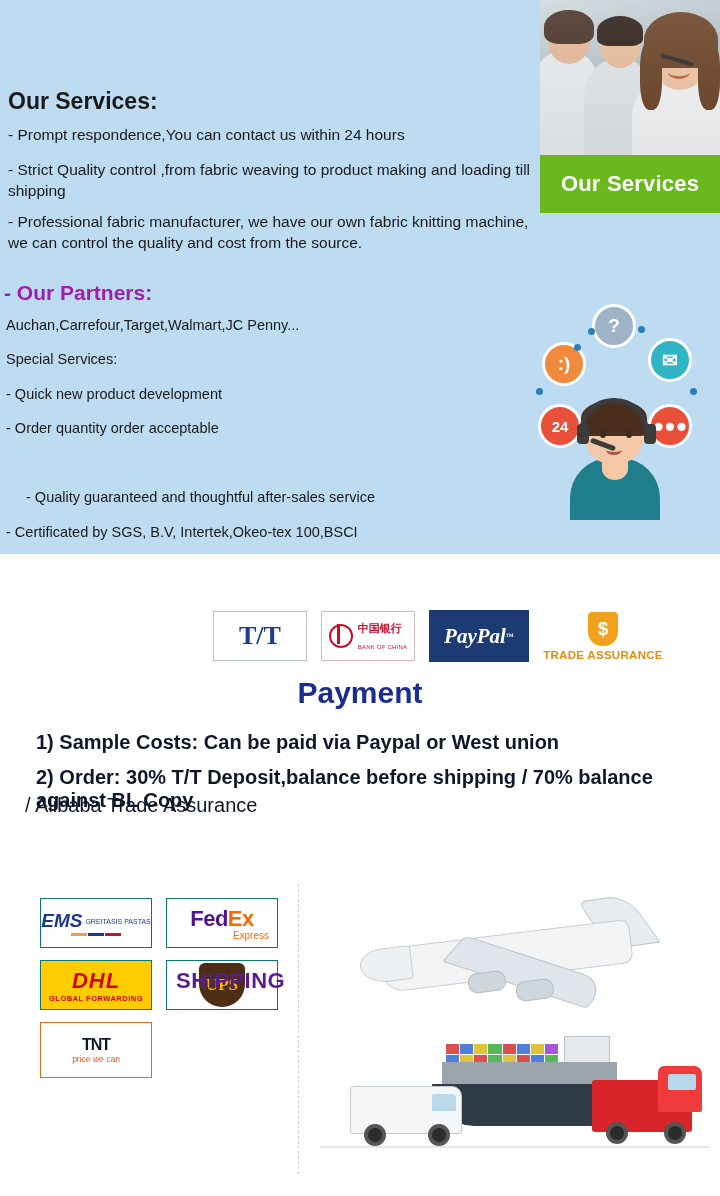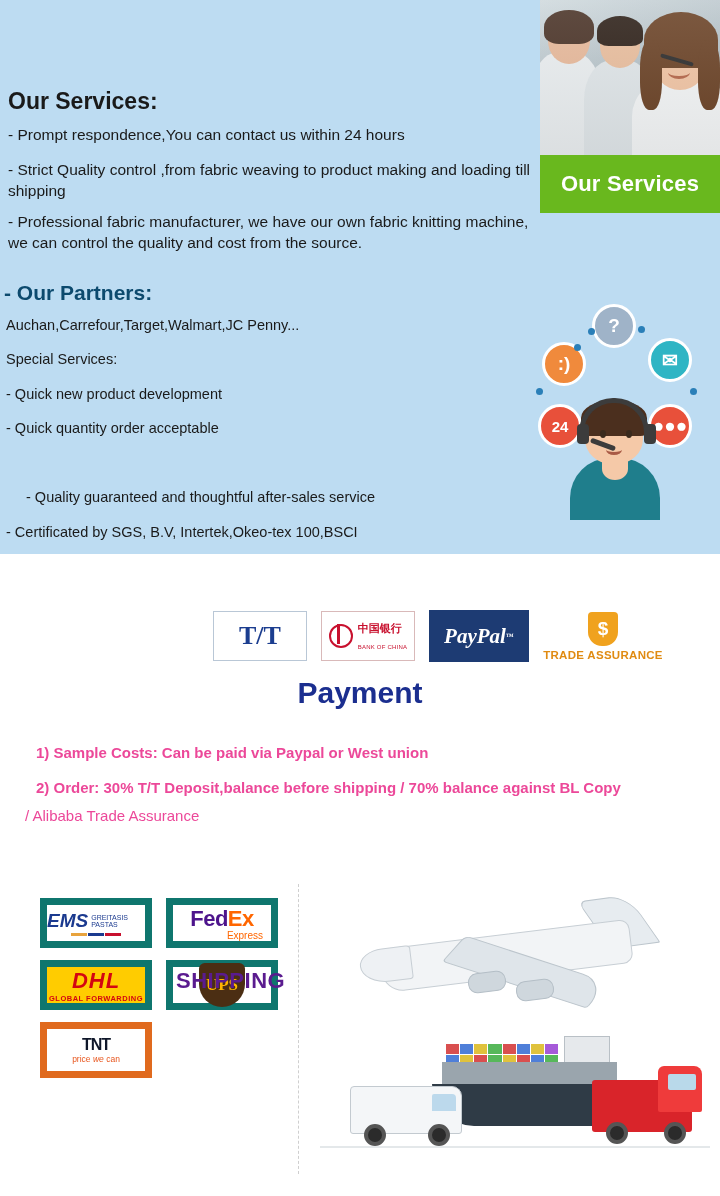--- a/index.html
+++ b/index.html
@@ -93,21 +93,21 @@
   }
   .svc-l1 { top: 125px; }
   .svc-l2 { top: 160px; }
   .svc-l3 { top: 212px; }
   .partners-title {
     position: absolute;
     left: 4px;
     top: 281px;
     font-size: 21px;
     font-weight: bold;
-    color: #0c4a6e;
+    color: #a21caf;
   }
   .svc-sub {
     position: absolute;
     left: 6px;
     font-size: 14.5px;
     color: #1a1a1a;
   }
   .sub-1 { top: 317px; }
   .sub-2 { top: 351px; }
   .sub-3 { top: 386px; }
@@ -340,44 +340,43 @@
     left: 0;
     width: 720px;
     text-align: center;
     font-size: 30px;
     font-weight: bold;
     color: #1b2e8f;
   }
   .pay-line {
     position: absolute;
     left: 36px;
-    font-size: 15px;
-    color: #ec4899;
-    font-weight: bold;
-    margin-top: 13px;
+    font-size: 20px;
+    color: #0f172a;
+    font-weight: bold;
   }
   .pay-l1 { top: 177px; }
   .pay-l2 { top: 212px; }
   .pay-l3 { top: 240px; left: 25px; font-weight: normal; }
 
   
   .shipping-section {
     position: relative;
     width: 720px;
     height: 322px;
     background: #ffffff;
   }
   .ship-logos {
     position: absolute;
     left: 40px;
     top: 24px;
     width: 250px;
   }
   .logo-box {
-    border: 7px solid #0f766e;
+    border: 1px solid #0f766e;
     background: #fff;
     display: inline-flex;
     align-items: center;
     justify-content: center;
     box-sizing: border-box;
   }
   .row-ship { margin-bottom: 12px; display: flex; gap: 14px; }
   .logo-ems { width: 112px; height: 50px; flex-direction: column; background: #ffffff; }
   .ems-top { display: flex; align-items: center; gap: 3px; }
   .ems-word { font-size: 19px; font-weight: bold; color: #1b3a8f; font-style: italic; }
@@ -621,21 +620,21 @@
 
   <div class="svc-title">Our Services:</div>
   <div class="svc-line svc-l1">- Prompt respondence,You can contact us within 24 hours</div>
   <div class="svc-line svc-l2">-  Strict Quality control ,from fabric weaving  to product making and loading till shipping</div>
   <div class="svc-line svc-l3">- Professional fabric manufacturer, we have our own fabric knitting machine, we can control the quality and cost from the source.</div>
 
   <div class="partners-title">- Our Partners:</div>
   <div class="svc-sub sub-1">Auchan,Carrefour,Target,Walmart,JC Penny...</div>
   <div class="svc-sub sub-2">Special Services:</div>
   <div class="svc-sub sub-3">-  Quick new product development</div>
-  <div class="svc-sub sub-4">- Quick quantity order acceptable</div>
+  <div class="svc-sub sub-4">- Order quantity order acceptable</div>
   <div class="svc-sub sub-6">- Quality guaranteed and thoughtful after-sales service</div>
   <div class="svc-sub sub-7">- Certificated by SGS, B.V, Intertek,Okeo-tex 100,BSCI</div>
 
   <div class="support-graphic">
     <div class="bubble b-q">?</div>
     <div class="bubble b-orange">:)</div>
     <div class="bubble b-teal">✉</div>
     <div class="bubble b-24">24</div>
     <div class="bubble b-red">●●●</div>
     <div class="dot" style="left:58px;top:28px"></div>

